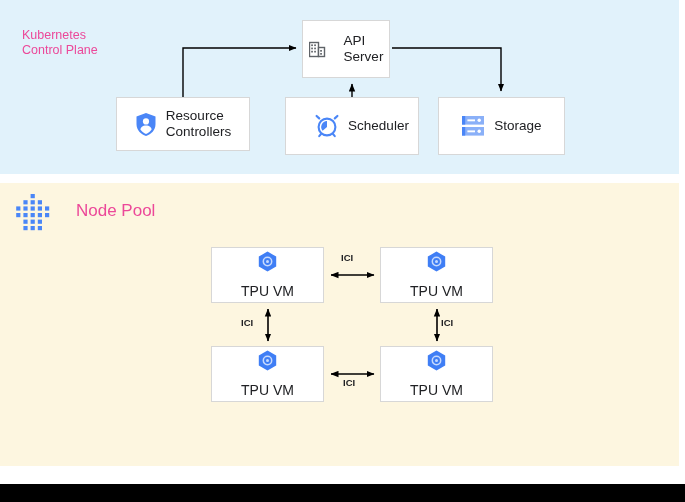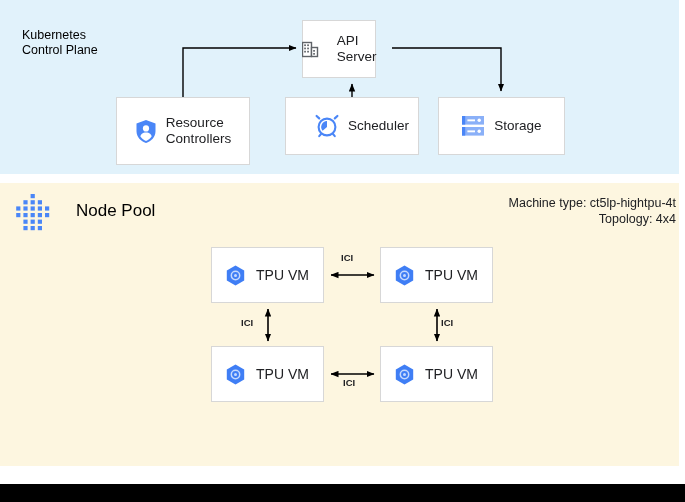--- a/index.html
+++ b/index.html
@@ -42,21 +42,21 @@
     left: 0px; top: 484px;
     width: 685px; height: 18px;
     background: #000000;
   }
 
   
   .panel-title {
     position: absolute;
     font-size: 12.5px;
     line-height: 15px;
-    color: #000000;
+    color: #ec4899;
     white-space: pre-line;
   }
   #control-plane-title {
     left: 22px; top: 28px;
   }
   #node-pool-title {
     left: 76px; top: 203px;
     font-size: 17px;
     line-height: 16px;
   }
@@ -82,38 +82,39 @@
     display: flex;
     align-items: center;
     justify-content: center;
     gap: 9px;
     font-size: 13.5px;
     line-height: 16px;
     color: #202124;
   }
   .node-box .node-label { white-space: pre-line; }
 
-  #box-api-server { left: 302px; top: 20px;  width: 74px;  height: 58px; gap:18px; }
-  #box-resource-controllers { left: 116px; top: 97px; width: 134px; height: 68px; }
+  #box-api-server { left: 302px; top: 20px;  width: 88px;  height: 58px; gap:18px; }
+  #box-resource-controllers { left: 116px; top: 97px; width: 134px; height: 54px; }
   #box-scheduler { left: 285px; top: 97px; width: 134px; height: 58px; padding-left: 20px; }
   #box-storage  { left: 438px; top: 97px; width: 127px; height: 58px; }
 
   .tpu-box {
     position: absolute;
     box-sizing: border-box;
     background: #ffffff;
     border: 1px solid #d7d7d7;
     display: flex;
     align-items: center;
     justify-content: center;
     gap: 11px;
     font-size: 14px;
     color: #202124;
     width: 113px;
     height: 56px;
+    flex-direction: column;
   }
   #tpu-vm-0 { left: 211px; top: 247px; }
   #tpu-vm-1 { left: 380px; top: 247px; }
   #tpu-vm-2 { left: 211px; top: 346px; }
   #tpu-vm-3 { left: 380px; top: 346px; }
 
   
   .conn-svg {
     position: absolute;
     left: 0; top: 0;
@@ -251,24 +252,20 @@
 
         <rect x="11.4" y="34.0" width="4.2" height="4.2"></rect>
         <rect x="18.6" y="34.0" width="4.2" height="4.2"></rect>
         <rect x="25.8" y="34.0" width="4.2" height="4.2"></rect>
       </g>
     </svg>
   </span>
 
   <div class="panel-title" id="node-pool-title">Node Pool</div>
 
-  <div id="node-pool-meta">
-    <div>Machine type: ct5lp-hightpu-4t</div>
-    <div>Topology: 4x4</div>
-  </div>
 
   <svg class="conn-svg">
     <defs>
       <marker id="arrowA" markerWidth="9" markerHeight="9" refX="7.5" refY="3.2" orient="auto" markerUnits="userSpaceOnUse">
         <path d="M0,0 L8,3.2 L0,6.4 z" fill="#000000"></path>
       </marker>
       <marker id="arrowB" markerWidth="9" markerHeight="9" refX="0.5" refY="3.2" orient="auto" markerUnits="userSpaceOnUse">
         <path d="M8,0 L0,3.2 L8,6.4 z" fill="#000000"></path>
       </marker>
     </defs>

